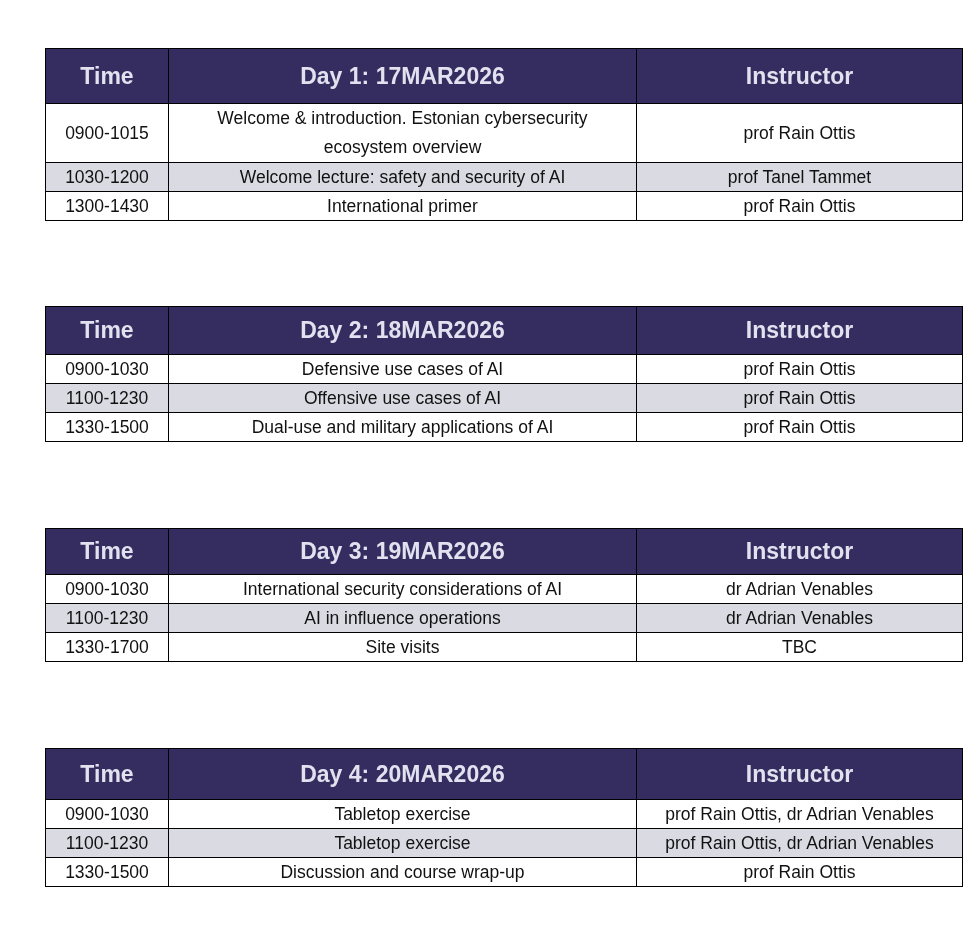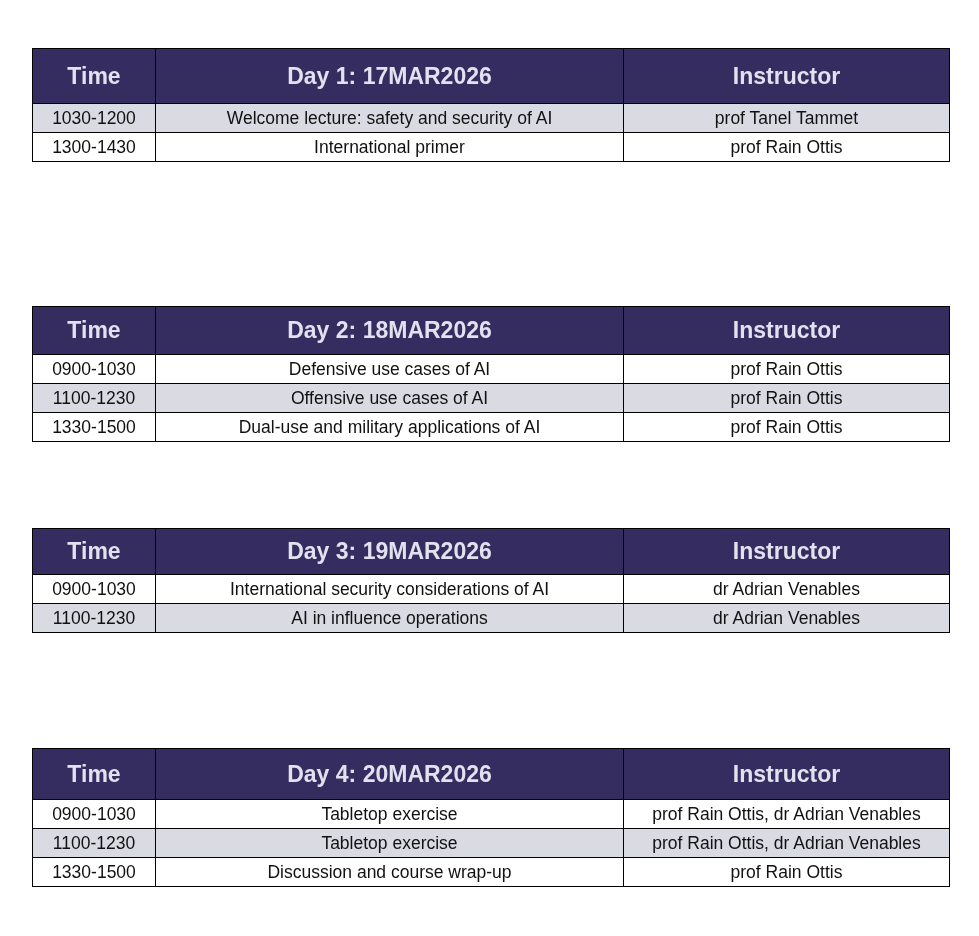--- a/index.html
+++ b/index.html
@@ -1,17 +1,17 @@
 <!DOCTYPE html>
 <html><head>
   <meta charset="utf-8">
   <style>
     html, body { margin: 0; padding: 0; background: #ffffff; }
     body { width: 979px; height: 936px; position: relative; font-family: "Liberation Sans", "DejaVu Sans", sans-serif; color: #111; }
-    .sched { position: absolute; left: 32px; width: 917px; border-collapse: collapse; table-layout: fixed; padding-left: 28px; }
+    .sched { position: absolute; left: 45px; width: 917px; border-collapse: collapse; table-layout: fixed; padding-left: 28px; }
     .sched col.c-time { width: 123px; }
     .sched col.c-session { width: 468px; }
     .sched col.c-instr { width: 326px; }
     .sched th, .sched td { border: 1.5px solid #000; text-align: center; padding: 0 6px; overflow: hidden; }
     .sched th { background: #352C5F; color: #E2E1EF; font-weight: bold; font-size: 23px; }
     .sched td { font-size: 17.5px; height: 27px; line-height: 28px; }
     .sched tr.alt td { background: #DADAE3; margin-top: 33px; }
     .sched td.multi { line-height: 29px; height: 56px; }
     #t1 { top: 48px; } #t1 th { height: 54px; }
     #t2 { top: 306px; } #t2 th { height: 47px; }
@@ -28,20 +28,25 @@
       <col class="c-instr">
     </colgroup>
   <thead>
     <tr>
       <th>Time</th>
       <th>Day 1: 17MAR2026</th>
       <th>Instructor</th>
     </tr>
   </thead>
   <tbody>
+    <tr>
+      <td class="multi">0900-1015</td>
+      <td class="multi">Welcome &amp; introduction. Estonian cybersecurity ecosystem overview</td>
+      <td class="multi">prof Rain Ottis</td>
+    </tr>
     <tr class="alt">
       <td>1030-1200</td>
       <td>Welcome lecture: safety and security of AI</td>
       <td>prof Tanel Tammet</td>
     </tr>
     <tr>
       <td>1300-1430</td>
       <td>International primer</td>
       <td>prof Rain Ottis</td>
     </tr>
@@ -97,20 +102,25 @@
     <tr>
       <td>0900-1030</td>
       <td>International security considerations of AI</td>
       <td>dr Adrian Venables</td>
     </tr>
     <tr class="alt">
       <td>1100-1230</td>
       <td>AI in influence operations</td>
       <td>dr Adrian Venables</td>
     </tr>
+    <tr>
+      <td>1330-1700</td>
+      <td>Site visits</td>
+      <td>TBC</td>
+    </tr>
   </tbody>
 </table>
 
 <table id="t4" class="sched">
   <colgroup>
       <col class="c-time">
       <col class="c-session">
       <col class="c-instr">
     </colgroup>
   <thead>

